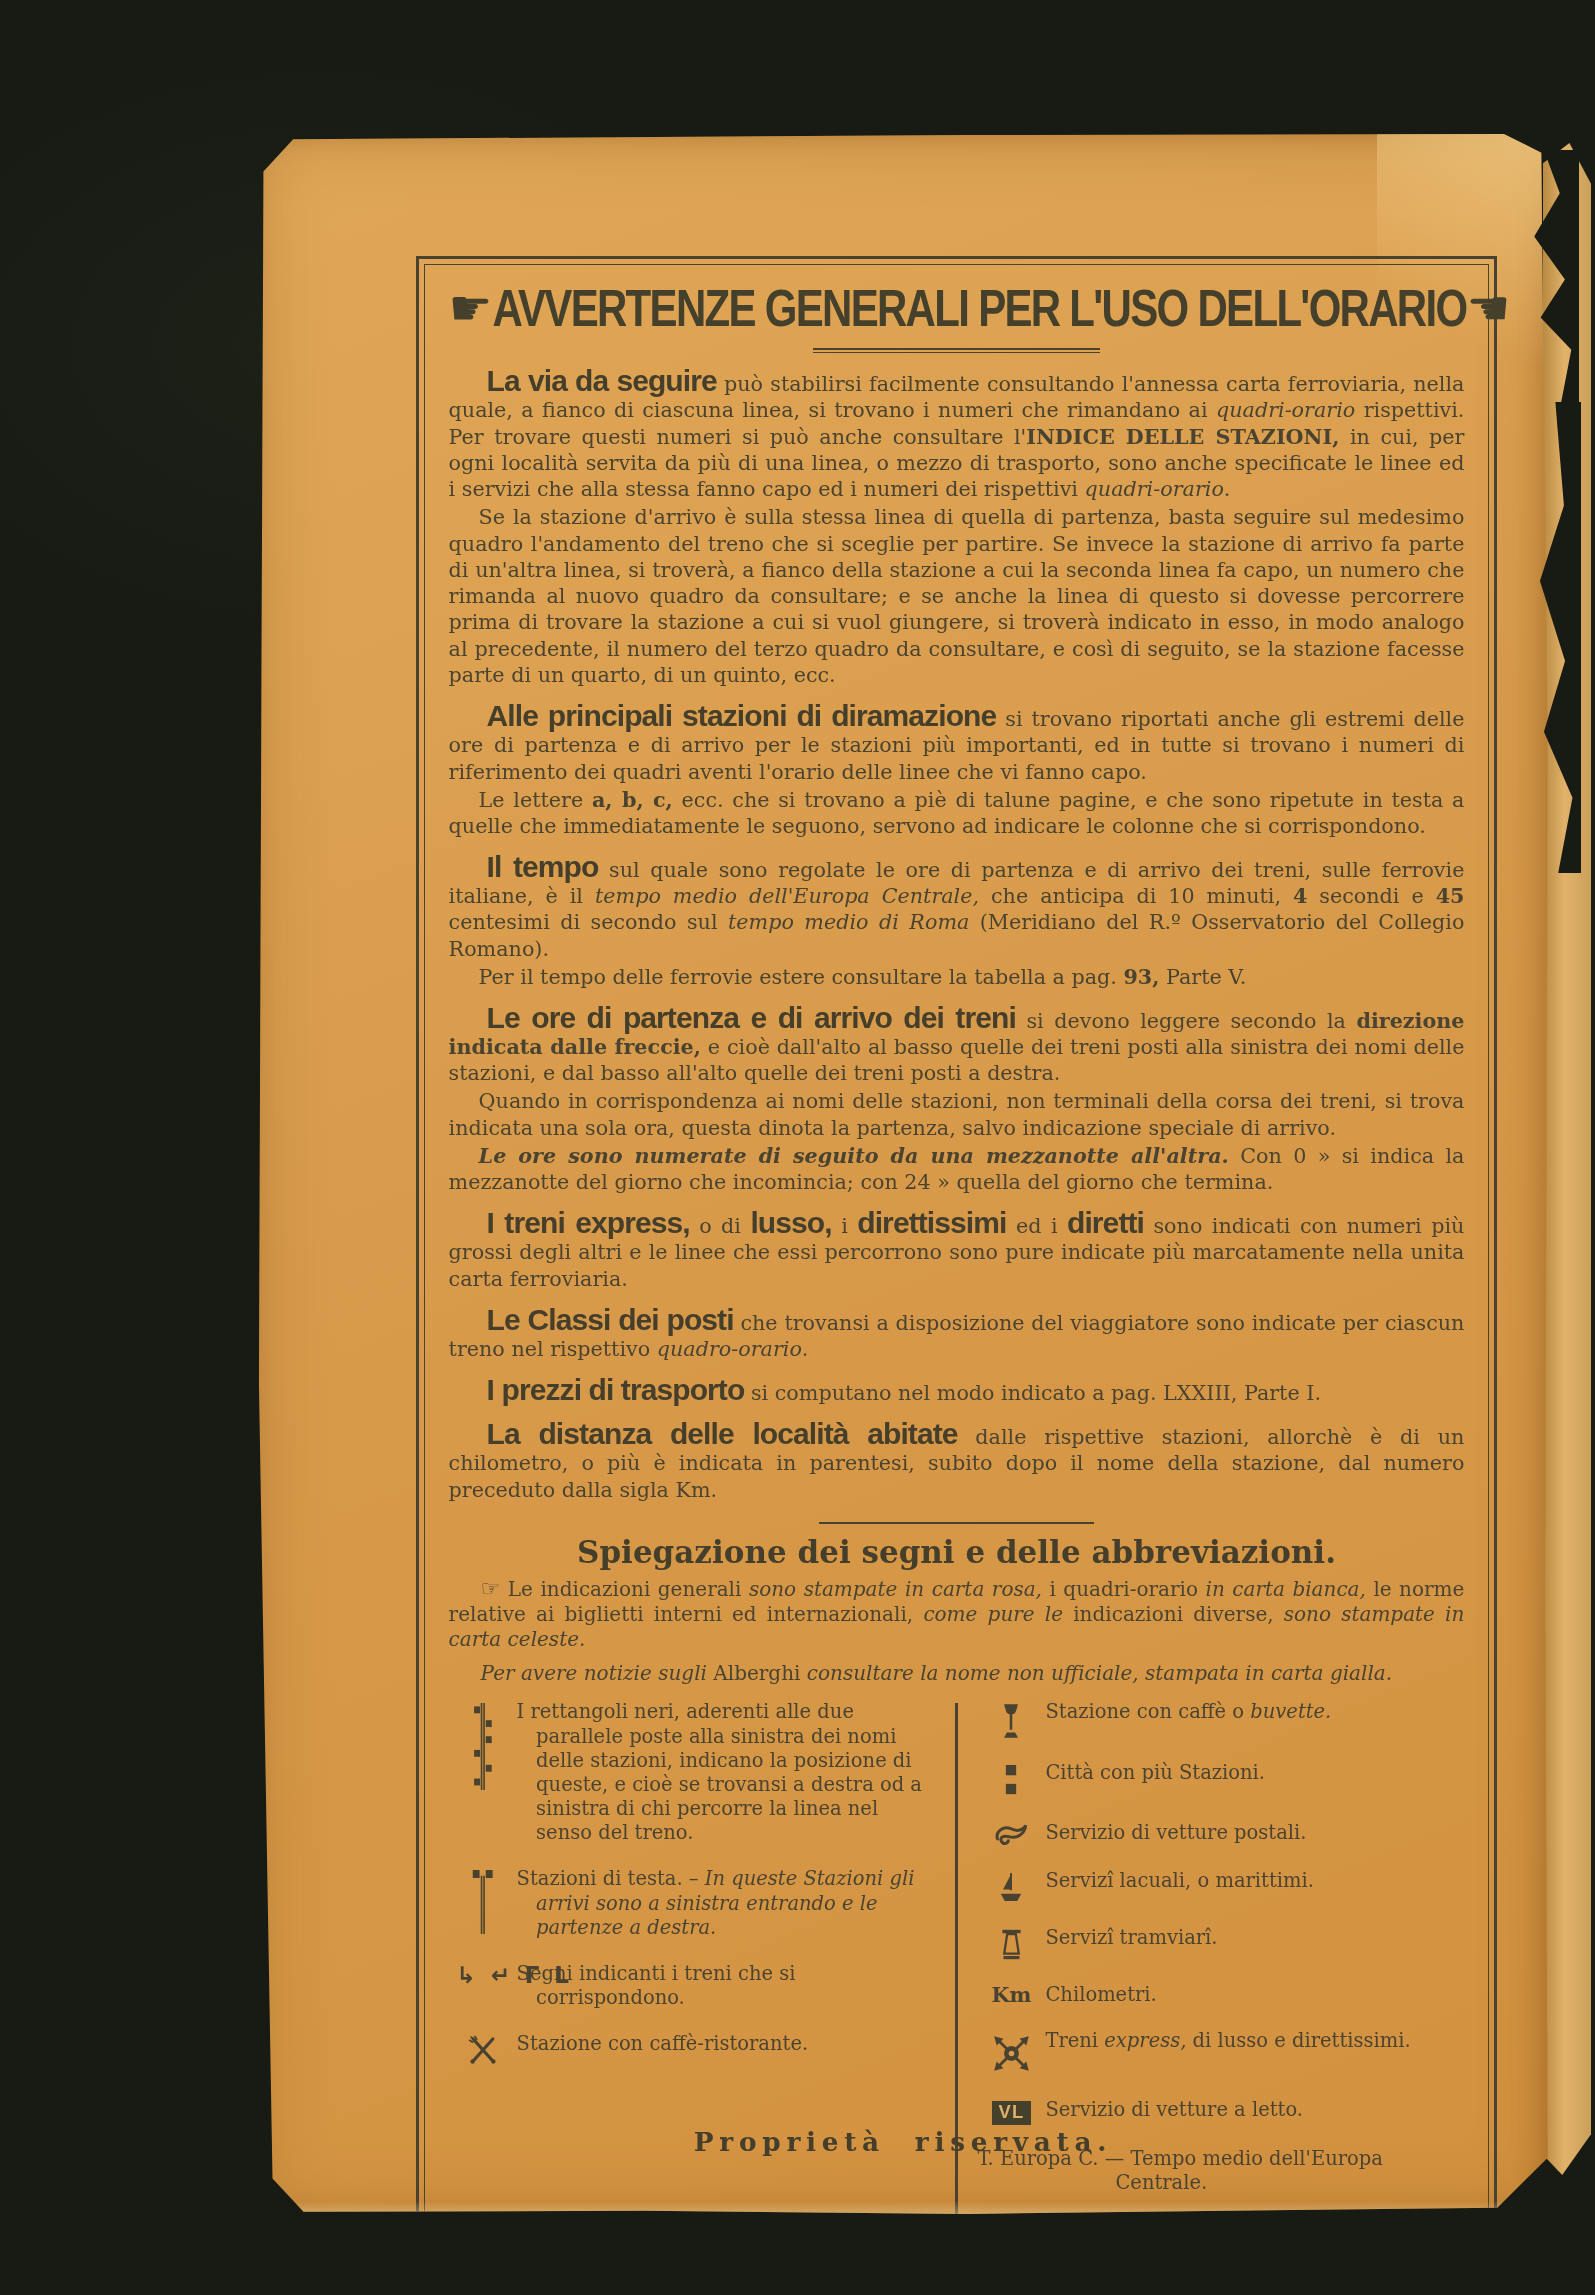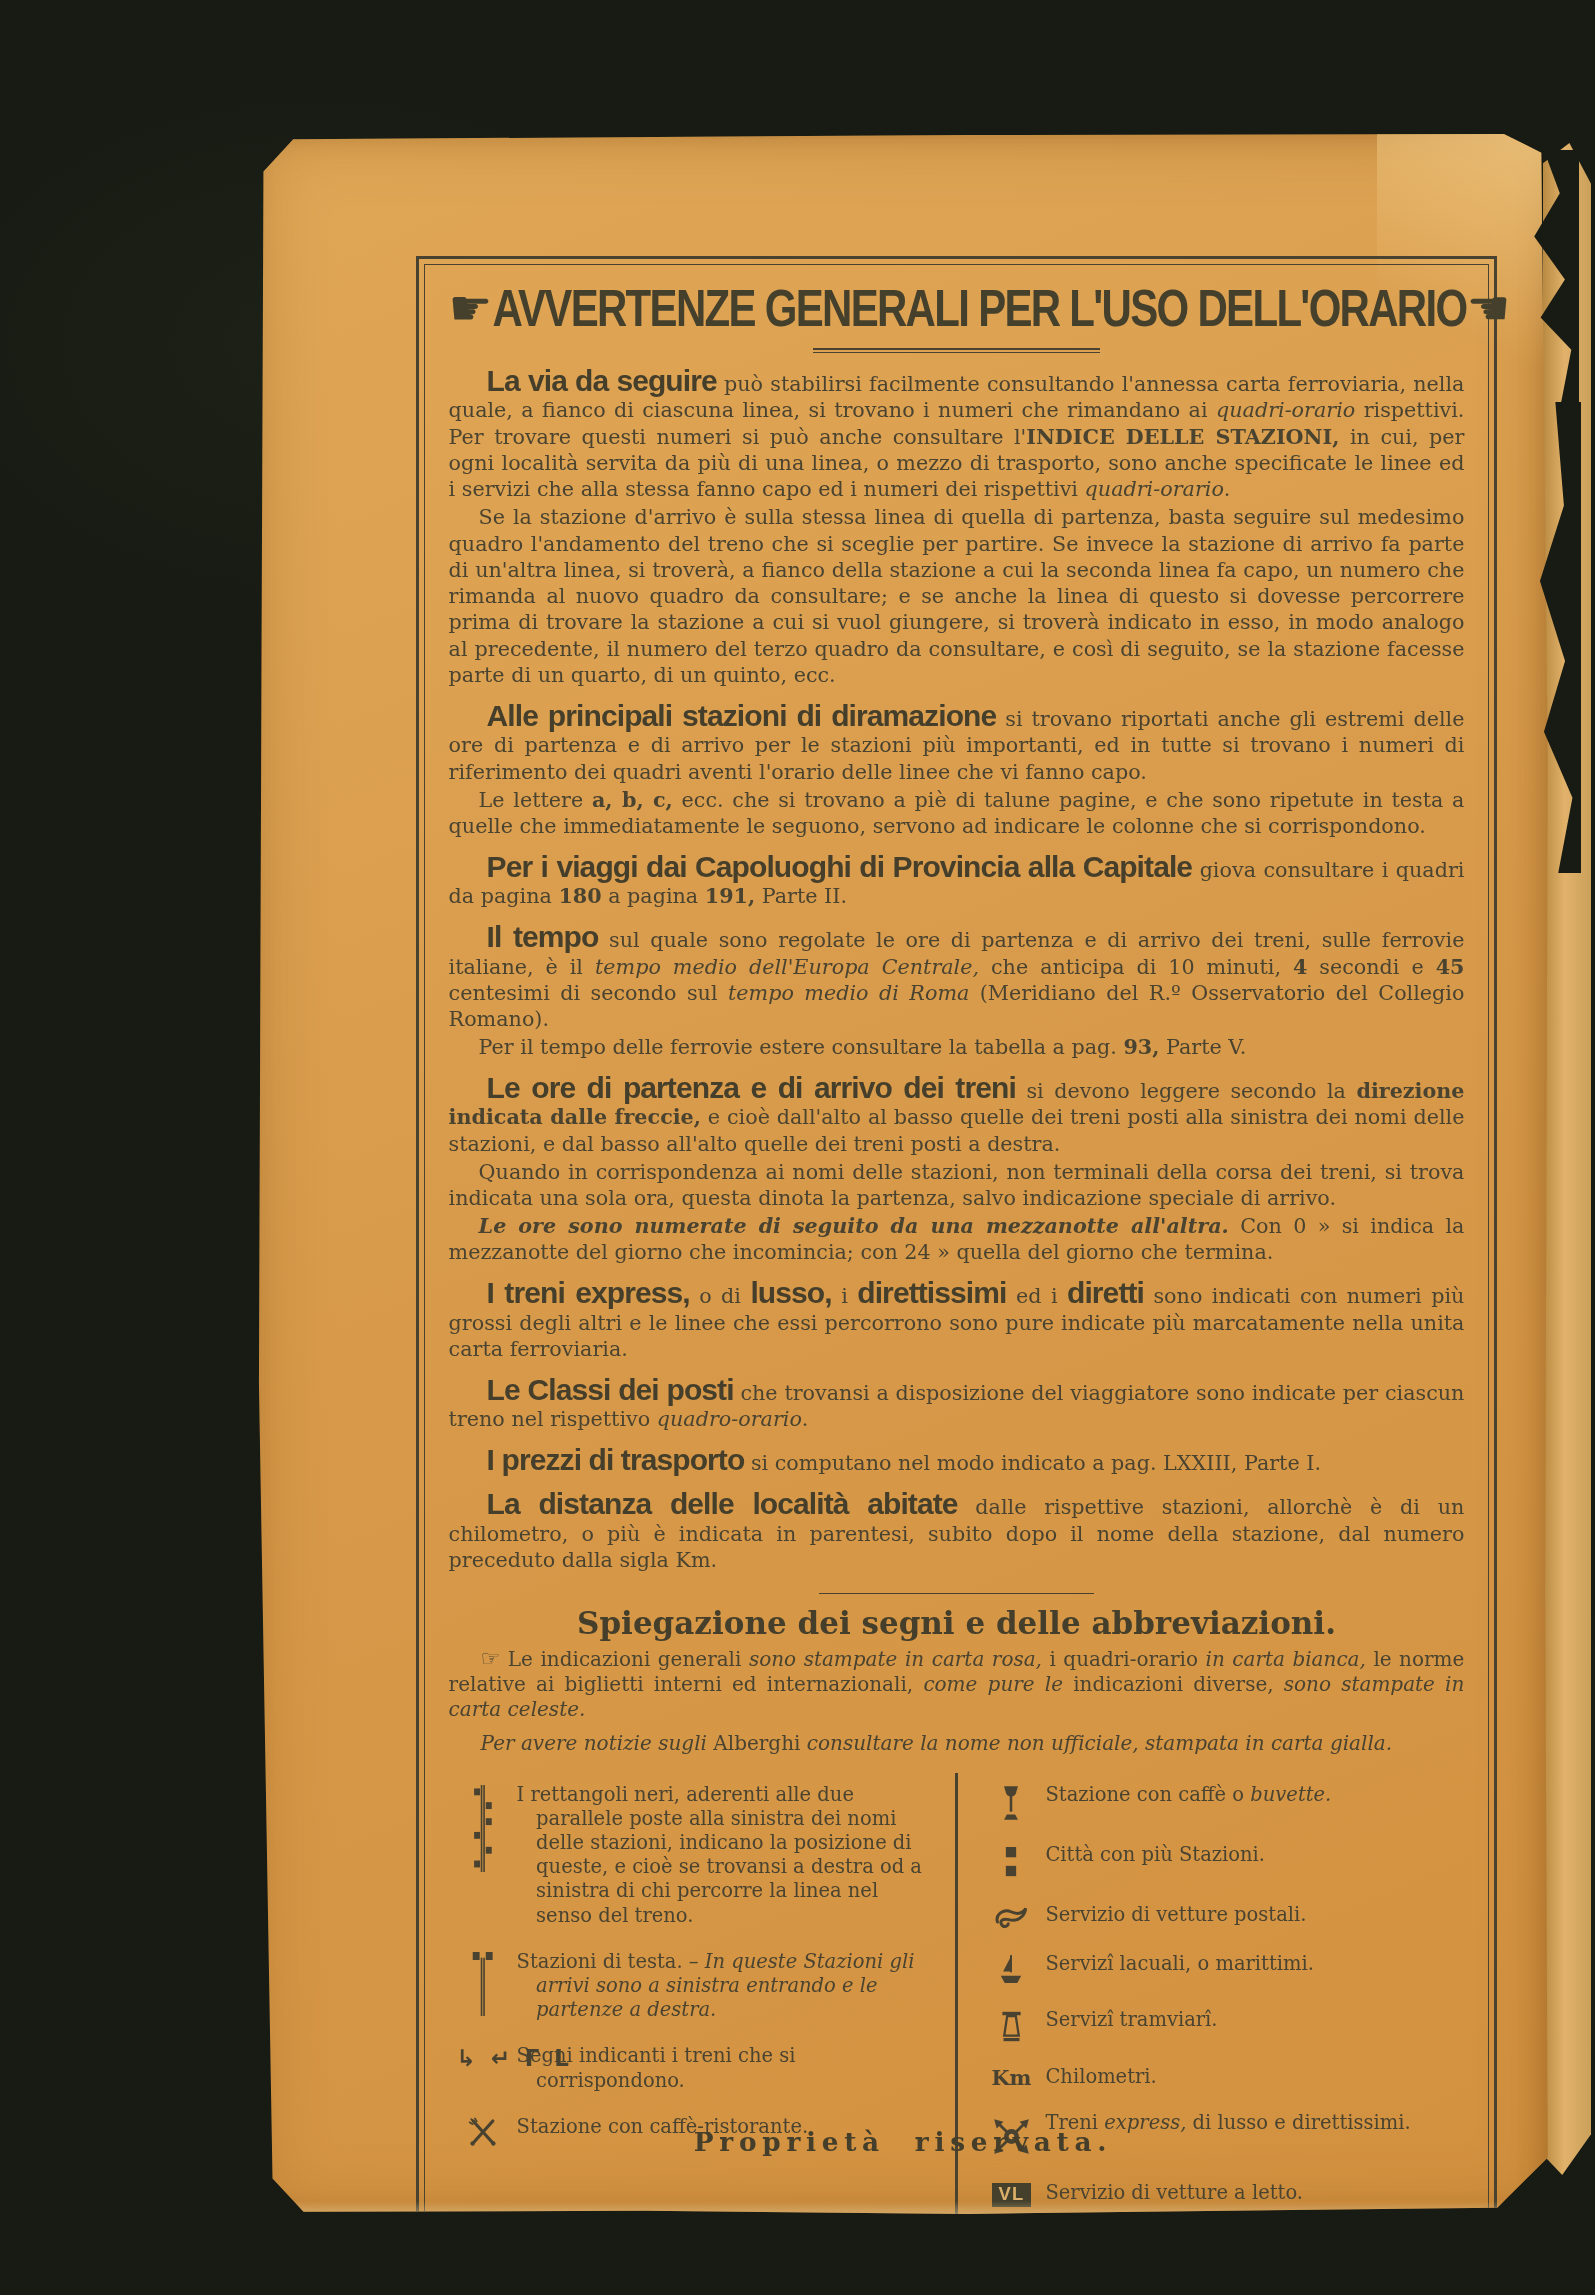--- a/index.html
+++ b/index.html
@@ -49,21 +49,21 @@
   .mid-rule{width:275px;height:1.7px;background:#494230;margin:19.5px auto 5.7px;}
   h2.legend-heading{margin:10.3px 0 5.7px;text-align:center;font:700 31px "DejaVu Serif","Liberation Serif",serif;color:#443e2a;}
   .legend-intro{font:20px/1.24 "DejaVu Serif","Liberation Serif",serif;text-align:justify;margin:4.6px 0 0;text-indent:32px;}
   .legend-intro .i{font-style:italic;}
   .legend-intro .manicule-sm{font:22px "DejaVu Sans",sans-serif;}
   .legend-intro.second{margin-top:9.2px;}
 
   .legend-cols{display:grid;grid-template-columns:1fr 2.9px 1fr;column-gap:19.5px;margin-top:15px;}
   .col-divider{background:#494230;margin:2.3px 0 4.6px;}
   .legend-row{display:grid;grid-template-columns:68px 1fr;align-items:start;margin-top:22px;}
-  .legend-row:first-child{margin-top:12px;}
+  .legend-row:first-child{margin-top:0;}
   .legend-row.full{display:block;}
   .legend-row.full .legend-text{padding-left:138px;text-indent:-138px;}
   .legend-icon{display:flex;justify-content:center;align-items:flex-start;gap:4.6px;color:#494230;padding-top:2.3px;text-align:center;}
   .legend-icon .glyphs{font:600 23px/1 "DejaVu Sans",sans-serif;letter-spacing:3.4px;white-space:nowrap;}
   .legend-icon .icon-text{font:700 20.7px/1 "DejaVu Serif","Liberation Serif",serif;}
   .vl-badge{display:inline-block;background:#45402c;color:#dcb06a;font:700 18.4px/1 "Liberation Sans",sans-serif;
     padding:2.3px 6.9px 3.4px;letter-spacing:1.1px;}
   .legend-text{font:19.5px/1.24 "DejaVu Serif","Liberation Serif",serif;color:#4a4330;padding-left:19.5px;text-indent:-19.5px;}
   .legend-text .i{font-style:italic;}
   .wide .legend-icon{justify-content:flex-start;padding-left:8px;}
@@ -93,21 +93,20 @@
           <h1 class="doc-title">AVVERTENZE GENERALI PER L'USO DELL'ORARIO</h1>
           <span class="manicule">☚</span>
         </div>
         <div class="title-rule"></div>
 
         <div id="notes">
             <p class="para main"><span class="lead">La via da seguire</span><span> può stabilirsi facilmente consultando l'annessa carta ferroviaria, nella quale, a fianco di ciascuna linea, si trovano i numeri che rimandano ai </span><span class="i">quadri-orario</span><span> rispettivi. Per trovare questi numeri si può anche consultare l'</span><span class="b">INDICE DELLE STAZIONI,</span><span> in cui, per ogni località servita da più di una linea, o mezzo di trasporto, sono anche specificate le linee ed i servizi che alla stessa fanno capo ed i numeri dei rispettivi </span><span class="i">quadri-orario</span><span>.</span></p>
             <p class="para sub"><span>Se la stazione d'arrivo è sulla stessa linea di quella di partenza, basta seguire sul medesimo quadro l'andamento del treno che si sceglie per partire. Se invece la stazione di arrivo fa parte di un'altra linea, si troverà, a fianco della stazione a cui la seconda linea fa capo, un numero che rimanda al nuovo quadro da consultare; e se anche la linea di questo si dovesse percorrere prima di trovare la stazione a cui si vuol giungere, si troverà indicato in esso, in modo analogo al precedente, il numero del terzo quadro da consultare, e così di seguito, se la stazione facesse parte di un quarto, di un quinto, ecc.</span></p>
             <p class="para main"><span class="lead">Alle principali stazioni di diramazione</span><span> si trovano riportati anche gli estremi delle ore di partenza e di arrivo per le stazioni più importanti, ed in tutte si trovano i numeri di riferimento dei quadri aventi l'orario delle linee che vi fanno capo.</span></p>
             <p class="para sub"><span>Le lettere </span><span class="b">a, b, c,</span><span> ecc. che si trovano a piè di talune pagine, e che sono ripetute in testa a quelle che immediatamente le seguono, servono ad indicare le colonne che si corrispondono.</span></p>
-            <p class="para main"><span class="lead">Per i viaggi dai Capoluoghi di Provincia alla Capitale</span><span> giova consultare i quadri da pagina </span><span class="b">180</span><span> a pagina </span><span class="b">191,</span><span> Parte II.</span></p>
             <p class="para main"><span class="lead">Il tempo</span><span> sul quale sono regolate le ore di partenza e di arrivo dei treni, sulle ferrovie italiane, è il </span><span class="i">tempo medio dell'Europa Centrale,</span><span> che anticipa di 10 minuti, </span><span class="b">4</span><span> secondi e </span><span class="b">45</span><span> centesimi di secondo sul </span><span class="i">tempo medio di Roma</span><span> (Meridiano del R.º Osservatorio del Collegio Romano).</span></p>
             <p class="para sub"><span>Per il tempo delle ferrovie estere consultare la tabella a pag. </span><span class="b">93,</span><span> Parte V.</span></p>
             <p class="para main"><span class="lead">Le ore di partenza e di arrivo dei treni</span><span> si devono leggere secondo la </span><span class="b">direzione indicata dalle freccie,</span><span> e cioè dall'alto al basso quelle dei treni posti alla sinistra dei nomi delle stazioni, e dal basso all'alto quelle dei treni posti a destra.</span></p>
             <p class="para sub"><span>Quando in corrispondenza ai nomi delle stazioni, non terminali della corsa dei treni, si trova indicata una sola ora, questa dinota la partenza, salvo indicazione speciale di arrivo.</span></p>
             <p class="para sub"><span class="b i">Le ore sono numerate di seguito da una mezzanotte all'altra.</span><span> Con 0 » si indica la mezzanotte del giorno che incomincia; con 24 » quella del giorno che termina.</span></p>
             <p class="para main"><span class="lead">I treni express,</span><span> o di </span><span class="lead">lusso,</span><span> i </span><span class="lead">direttissimi</span><span> ed i </span><span class="lead">diretti</span><span> sono indicati con numeri più grossi degli altri e le linee che essi percorrono sono pure indicate più marcatamente nella unita carta ferroviaria.</span></p>
             <p class="para main"><span class="lead">Le Classi dei posti</span><span> che trovansi a disposizione del viaggiatore sono indicate per ciascun treno nel rispettivo </span><span class="i">quadro-orario</span><span>.</span></p>
             <p class="para main"><span class="lead">I prezzi di trasporto</span><span> si computano nel modo indicato a pag. LXXIII, Parte I.</span></p>
             <p class="para main"><span class="lead">La distanza delle località abitate</span><span> dalle rispettive stazioni, allorchè è di un chilometro, o più è indicata in parentesi, subito dopo il nome della stazione, dal numero preceduto dalla sigla Km.</span></p>
           </div>

